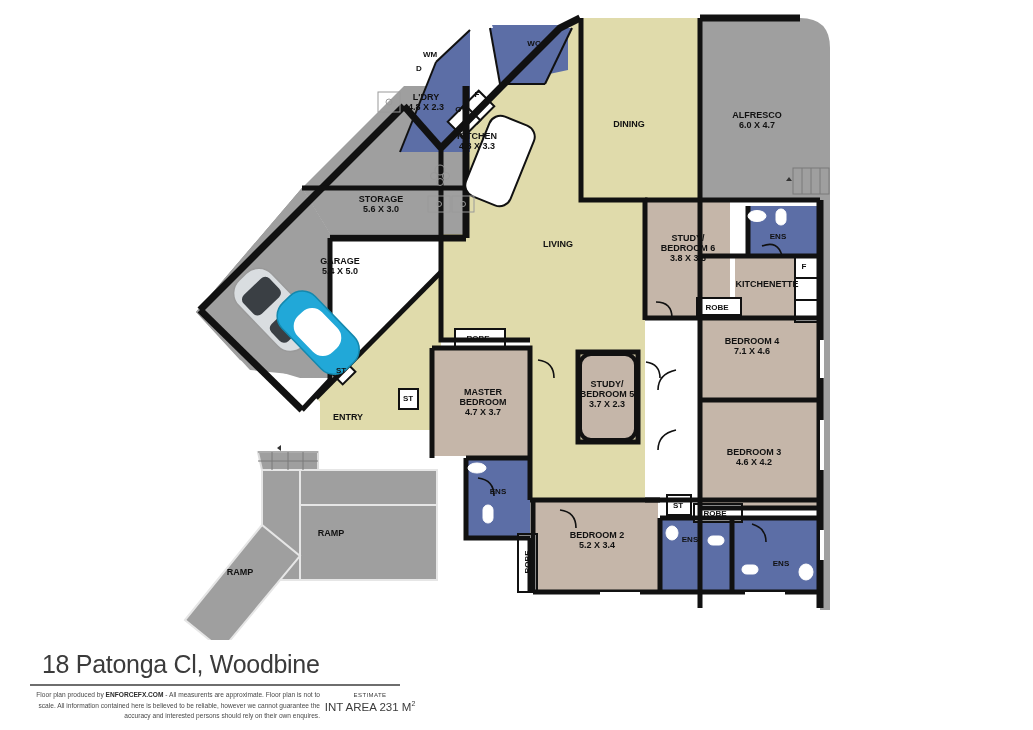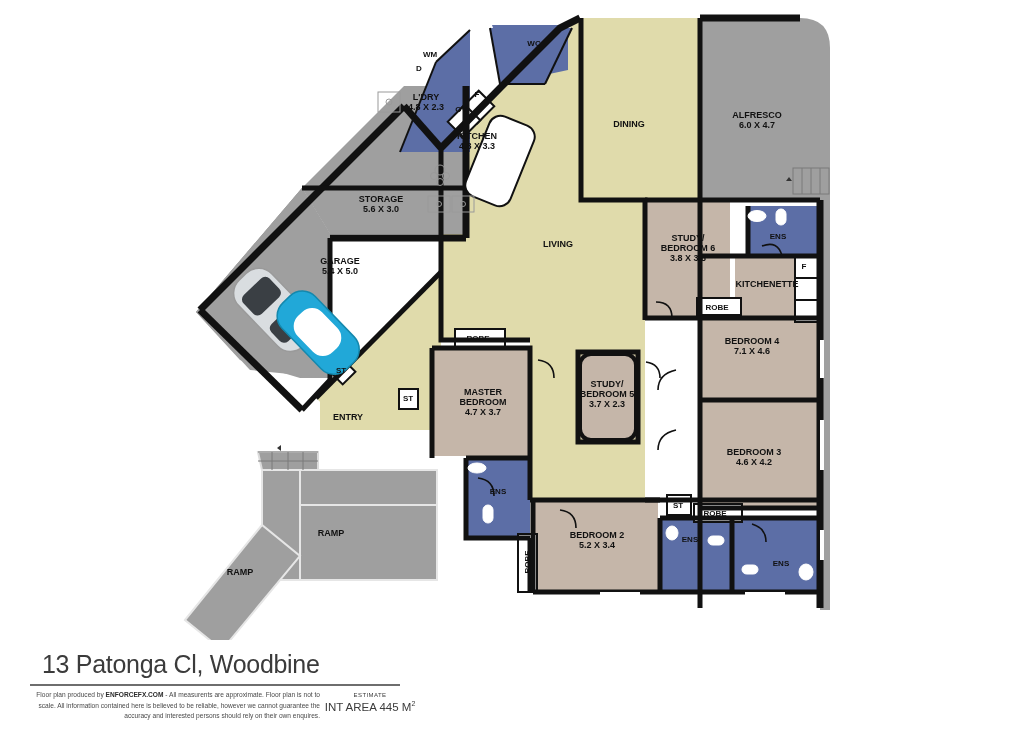--- a/index.html
+++ b/index.html
@@ -377,26 +377,26 @@
           <text x="341" y="373" text-anchor="middle" font-family="'Liberation Sans', sans-serif" font-size="8" font-weight="bold" fill="#111111">ST</text>
           <text x="408" y="401" text-anchor="middle" font-family="'Liberation Sans', sans-serif" font-size="8" font-weight="bold" fill="#111111">ST</text>
           <text x="678" y="508" text-anchor="middle" font-family="'Liberation Sans', sans-serif" font-size="8" font-weight="bold" fill="#111111">ST</text>
           <text x="527" y="565" text-anchor="middle" font-family="'Liberation Sans', sans-serif" font-size="8" font-weight="bold" fill="#111111" transform="rotate(-90 527 562)">ROBE</text>
         </g>
     </g>
   </svg>
 
   <div id="footer">
 
-    <div id="address">13 Patonga Cl, Woodbine</div>
+    <div id="address">18 Patonga Cl, Woodbine</div>
     <div id="rule"></div>
 
     <div id="disclaimer">
       <span>Floor plan produced by </span><b>ENFORCEFX.COM</b><span> - All  measurents are approximate. Floor plan is not to scale. All information contained here is believed to be reliable, however we cannot guarantee the accuracy and interested persons should rely on their own enquires.</span>
     </div>
 
     <div id="estimate">
       <div class="lbl">ESTIMATE</div>
-      <div class="val"><span>INT AREA 445 M</span><sup>2</sup></div>
+      <div class="val"><span>INT AREA 231 M</span><sup>2</sup></div>
     </div>
 
   </div>
 </div>
 
 </body></html>

